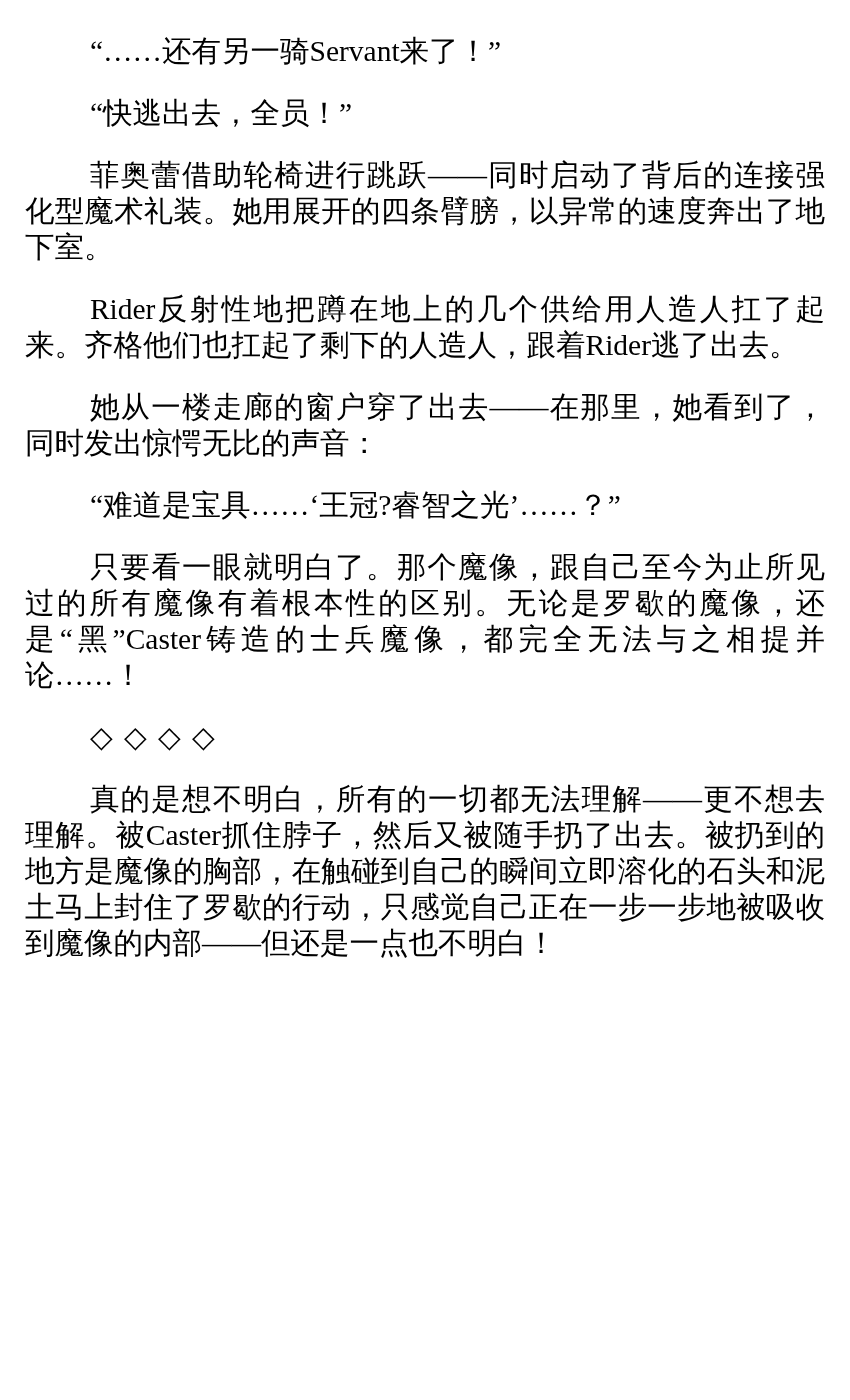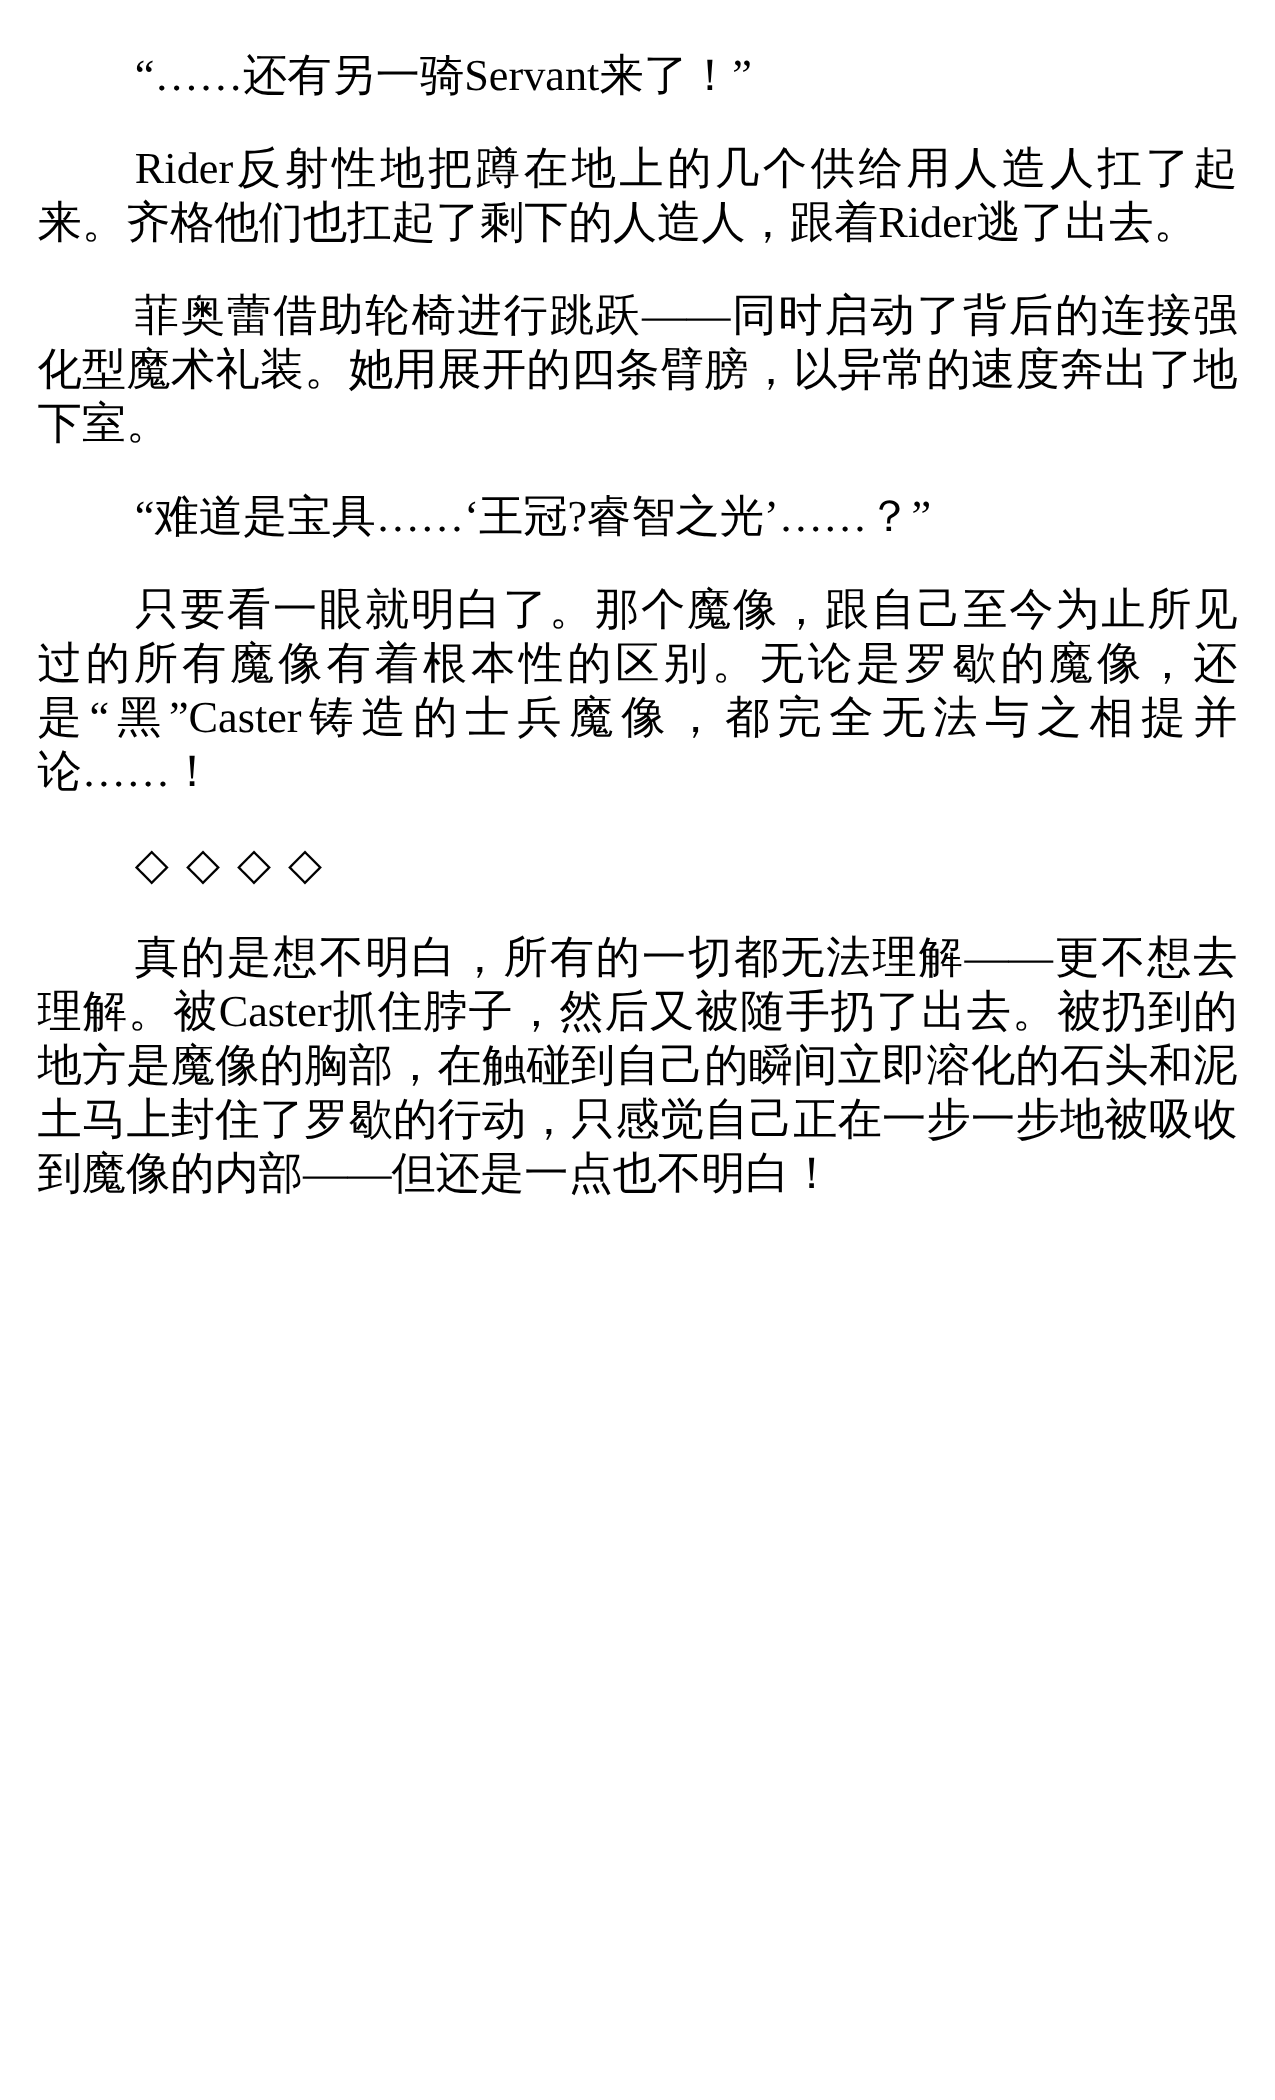--- a/index.html
+++ b/index.html
@@ -35,20 +35,22 @@
     text-align: left;
     letter-spacing: 2px;
   }
 </style>
 </head>
 <body>
 
 <div class="page">
   <div>
       <p class="dialog">“……还有另一骑Servant来了！”</p>
+      <p class="dialog">“快逃出去，全员！”</p>
+      <p class="body">菲奥蕾借助轮椅进行跳跃——同时启动了背后的连接强化型魔术礼装。她用展开的四条臂膀，以异常的速度奔出了地下室。</p>
       <p class="body">Rider反射性地把蹲在地上的几个供给用人造人扛了起来。齐格他们也扛起了剩下的人造人，跟着Rider逃了出去。</p>
-      <p class="body">菲奥蕾借助轮椅进行跳跃——同时启动了背后的连接强化型魔术礼装。她用展开的四条臂膀，以异常的速度奔出了地下室。</p>
+      <p class="body">她从一楼走廊的窗户穿了出去——在那里，她看到了，同时发出惊愕无比的声音：</p>
       <p class="dialog">“难道是宝具……‘王冠?睿智之光’……？”</p>
       <p class="body">只要看一眼就明白了。那个魔像，跟自己至今为止所见过的所有魔像有着根本性的区别。无论是罗歇的魔像，还是“黑”Caster铸造的士兵魔像，都完全无法与之相提并论……！</p>
       <p class="separator">◇ ◇ ◇ ◇</p>
       <p class="body">真的是想不明白，所有的一切都无法理解——更不想去理解。被Caster抓住脖子，然后又被随手扔了出去。被扔到的地方是魔像的胸部，在触碰到自己的瞬间立即溶化的石头和泥土马上封住了罗歇的行动，只感觉自己正在一步一步地被吸收到魔像的内部——但还是一点也不明白！</p>
     </div>
 </div>
 
 </body></html>

